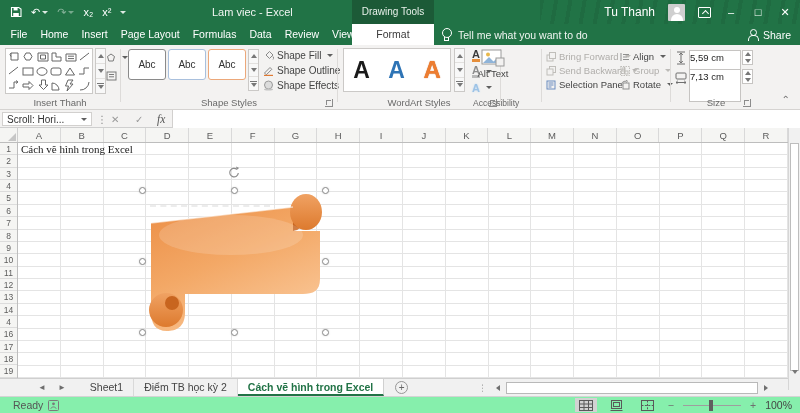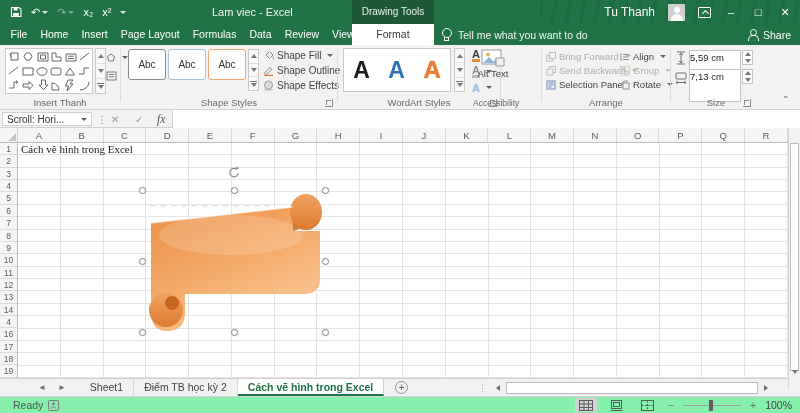--- a/index.html
+++ b/index.html
@@ -373,21 +373,20 @@
           <span class="caret dis"></span>
       </div>
       <div class="rbtn" style="left:78px;top:33px;font-size:9.5px">
         <svg width="10" height="10" viewBox="0 0 10 10" fill="none" stroke="#8f8f8f">
             <rect x="3" y="3" width="6" height="6"></rect>
             <path d="M1 6A4.5 4.5 0 0 1 6 1.2 M6 0l1.5 1.2L6 2.5"></path>
           </svg>
         <span>Rotate</span>
           <span class="caret"></span>
       </div>
-      <div class="grp-label">Arrange</div>
     </div>
     <div class="vsep" style="left:670px"></div>
 
     <div class="grp" style="left:671px;width:90px">
       <svg style="position:absolute;left:5px;top:6px" width="10" height="14" viewBox="0 0 10 14" fill="none" stroke="#6f6f6f">
           <path d="M1 1h8 M1 13h8 M5 2v10 M3.2 4 5 2l1.8 2 M3.2 10 5 12l1.8-2"></path>
         </svg>
       <div class="sizebox" style="left:18px;top:5px">5,59 cm</div>
       <div class="spin" style="left:71px;top:5px">
           <div>

